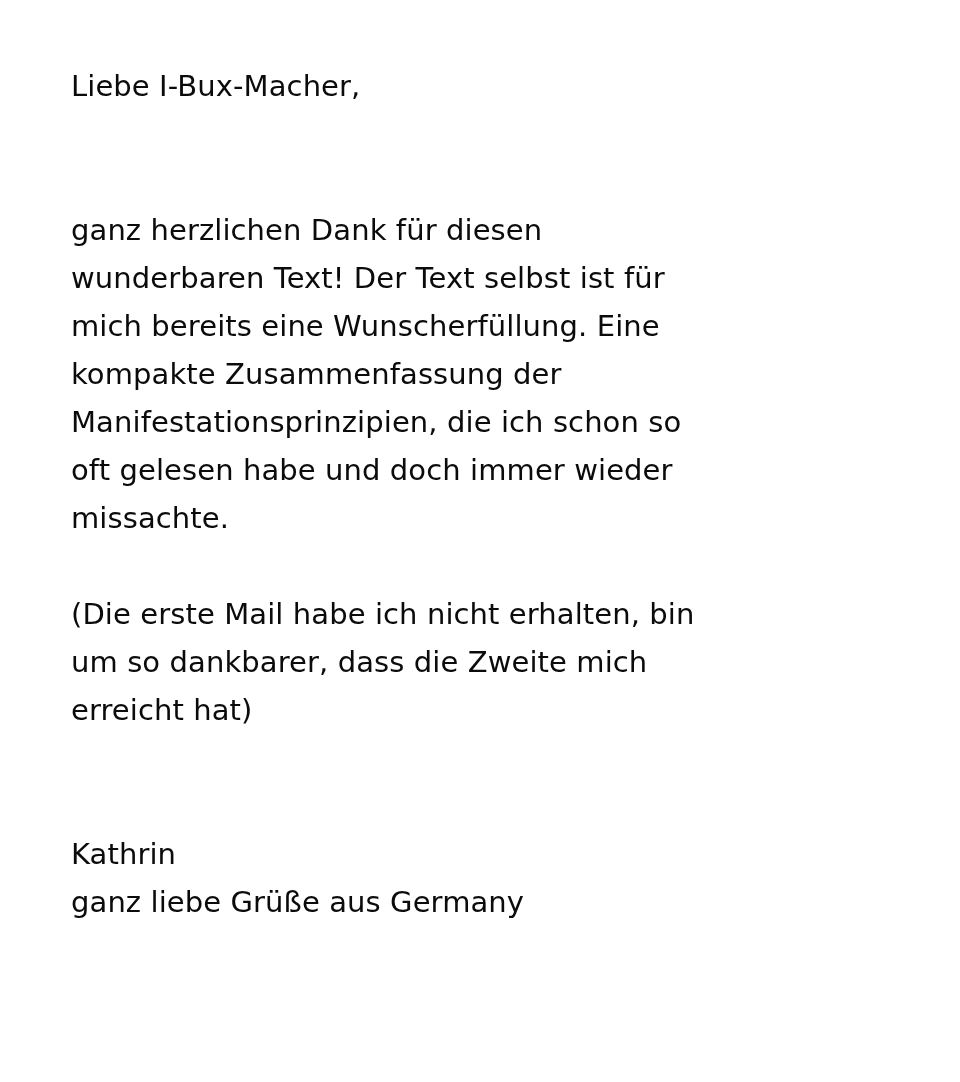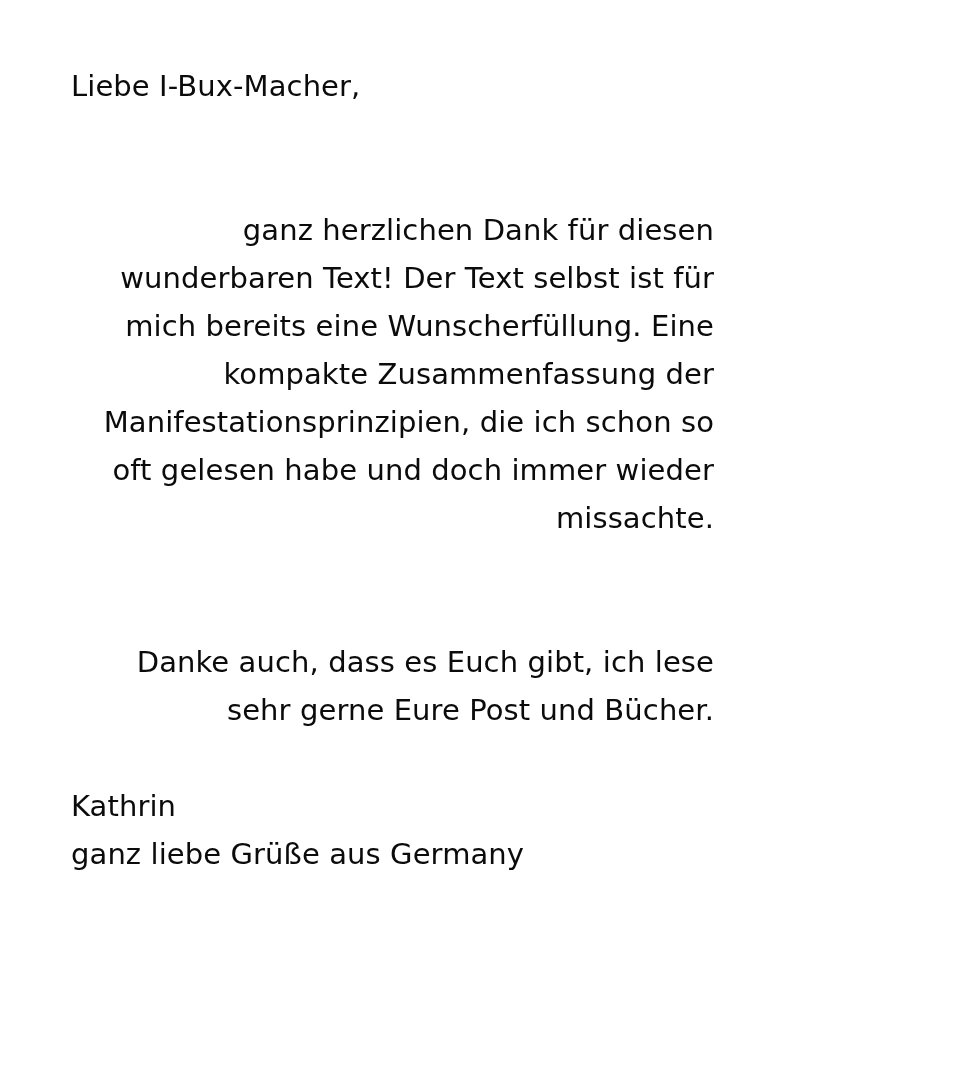--- a/index.html
+++ b/index.html
@@ -28,41 +28,41 @@
     color: #0b0b0b;
   }
   .para {
     margin: 0;
     white-space: pre-wrap;
   }
   .gap-lg { height: 96px; }
   .gap-md { height: 48px; }
   .block-salutation { margin-bottom: 0; }
   .narrow-2 { max-width: 800px; }
-  .narrow-3 { max-width: 830px; text-align: right; }
+  .narrow-3 { max-width: 830px; }
 </style>
 </head>
 <body>
 
 <div class="page">
   <div class="letter">
 
     <p class="para block-salutation">Liebe I-Bux-Macher,</p>
 
     <div class="gap-lg"></div>
 
     <p class="para narrow-3">ganz herzlichen Dank für diesen wunderbaren Text! Der Text selbst ist für mich bereits eine Wunscherfüllung. Eine kompakte Zusammenfassung der Manifestationsprinzipien, die ich schon so oft gelesen habe und doch immer wieder missachte.</p>
 
 
     <div class="gap-md"></div>
 
+    <p class="para narrow-2">(Die erste Mail habe ich nicht erhalten, bin um so dankbarer, dass die Zweite mich erreicht hat)</p>
 
     <div class="gap-md"></div>
 
-    <p class="para narrow-3">Danke auch, dass es Euch gibt, ich lese sehr gerne Eure Post und Bücher.</p>
 
     <div class="gap-md"></div>
 
     <p class="para">Kathrin</p>
 
     <p class="para">ganz liebe Grüße aus Germany</p>
 
   </div>
 </div>
 

